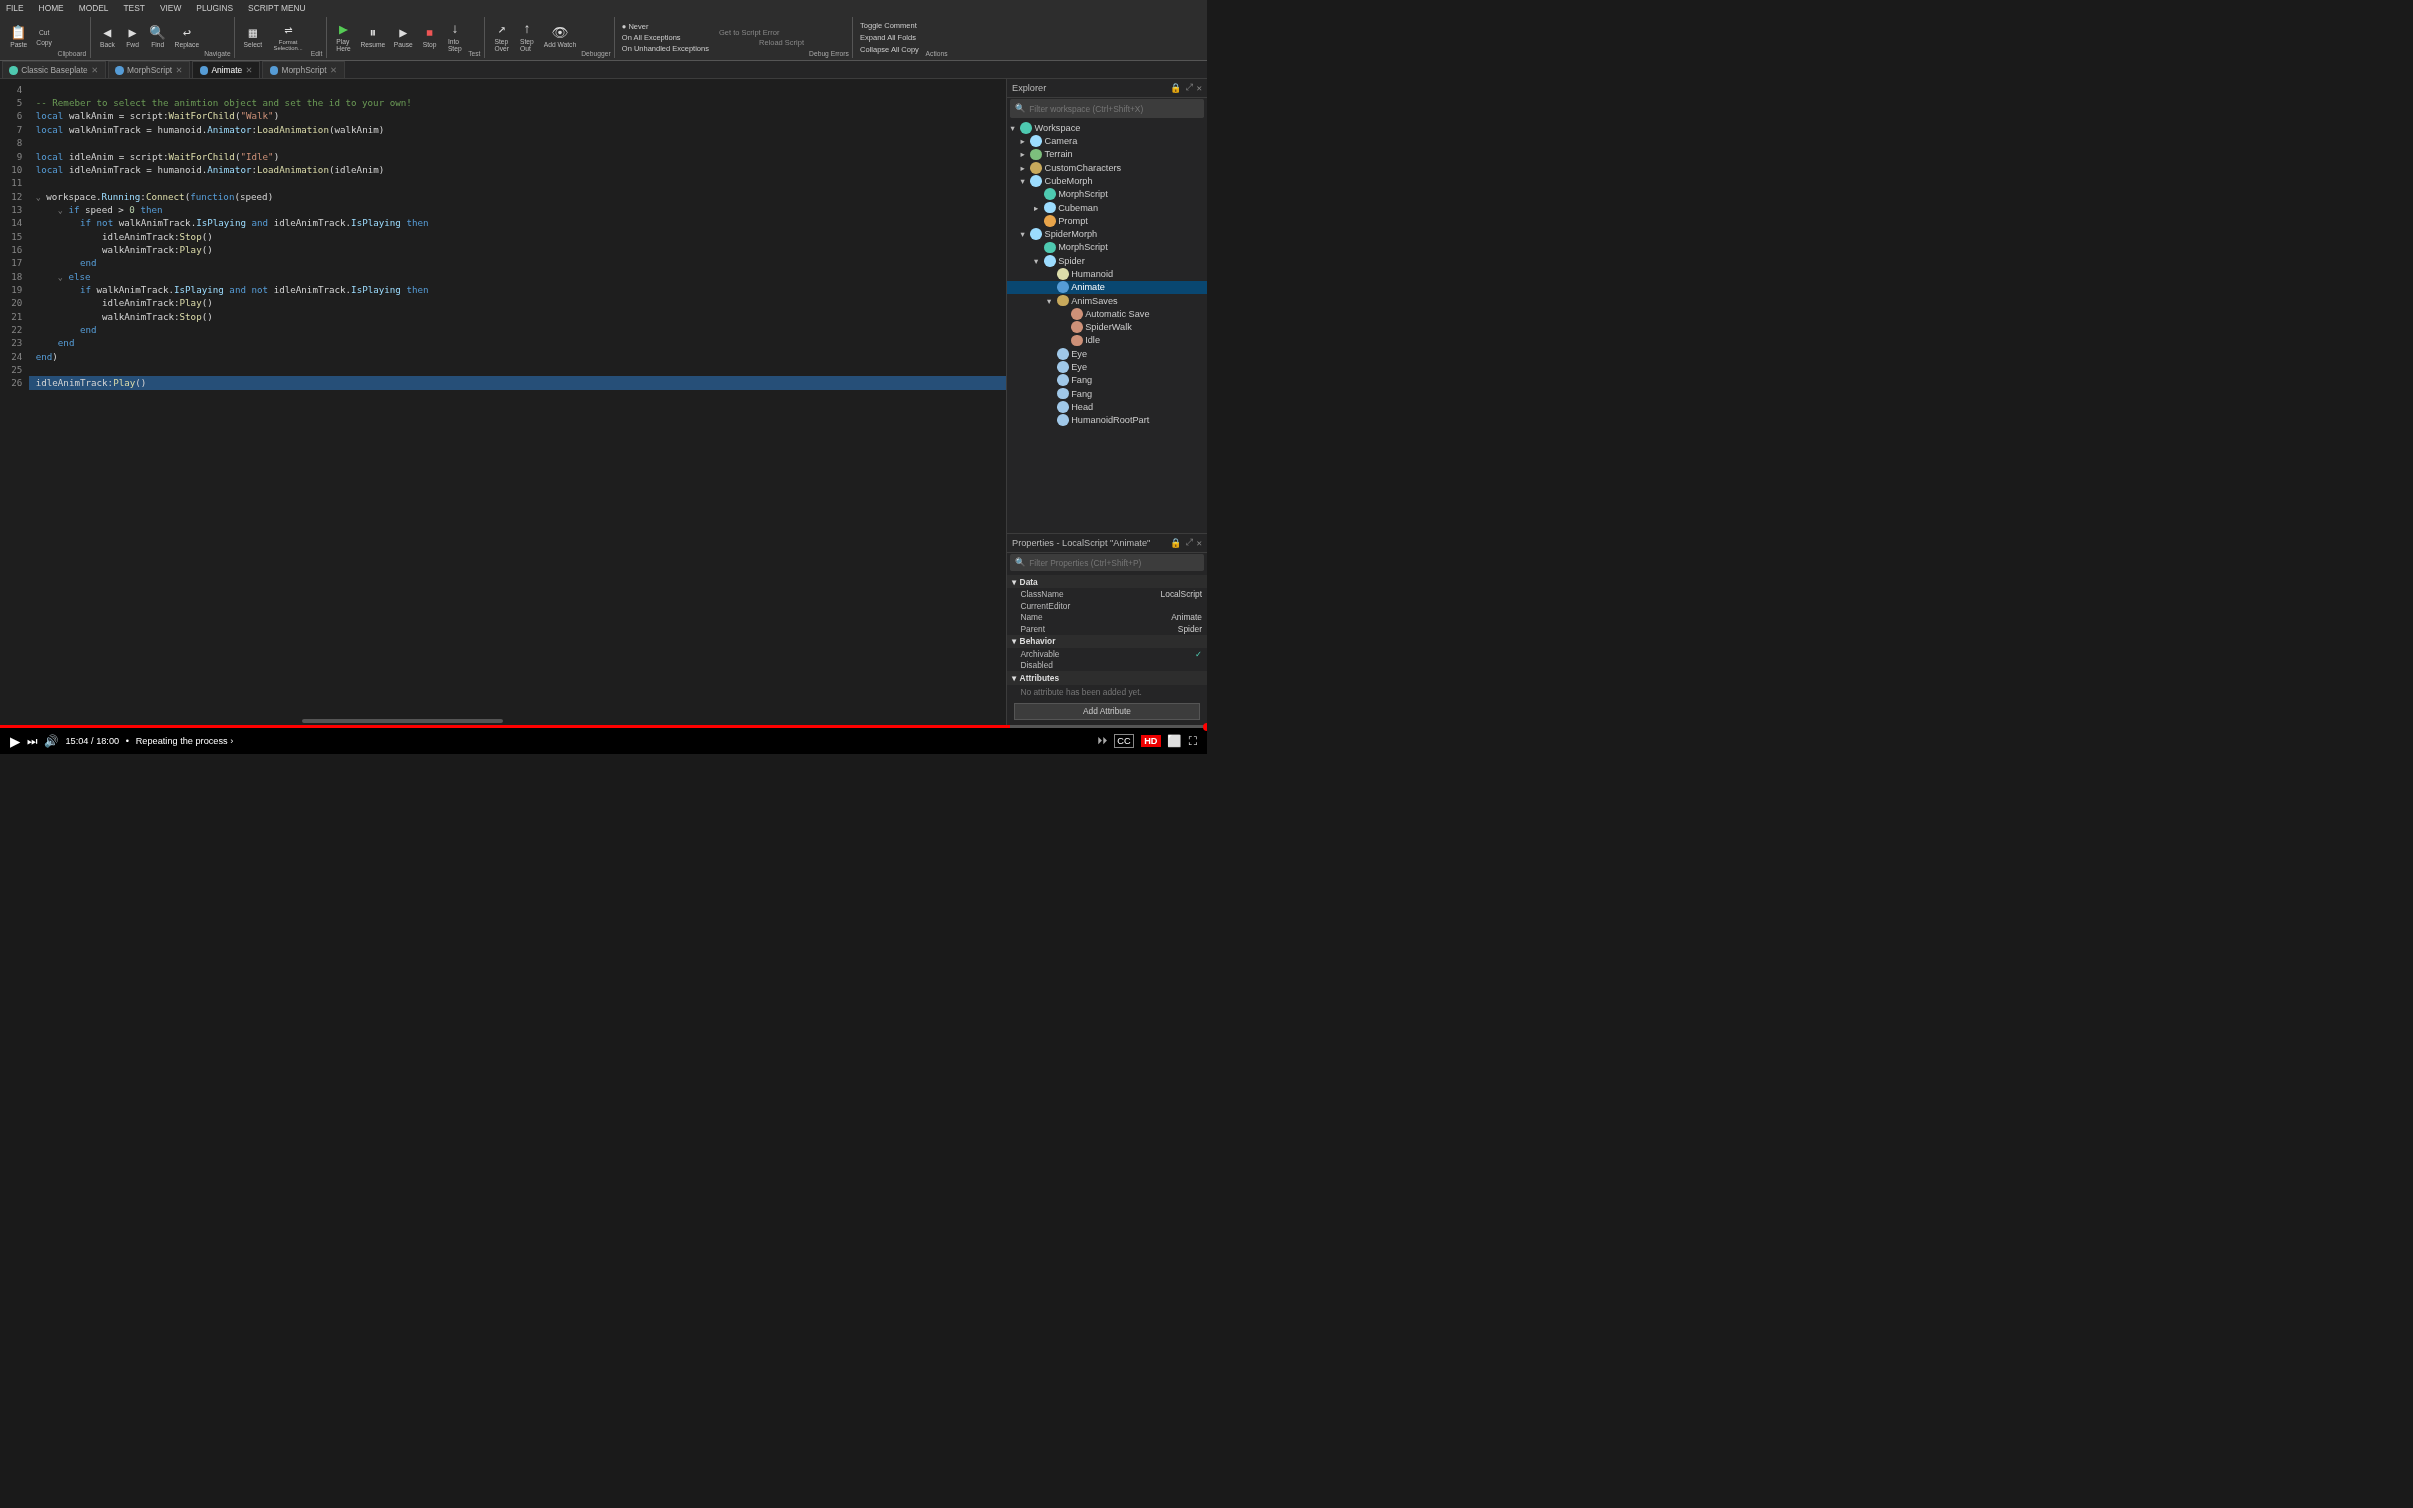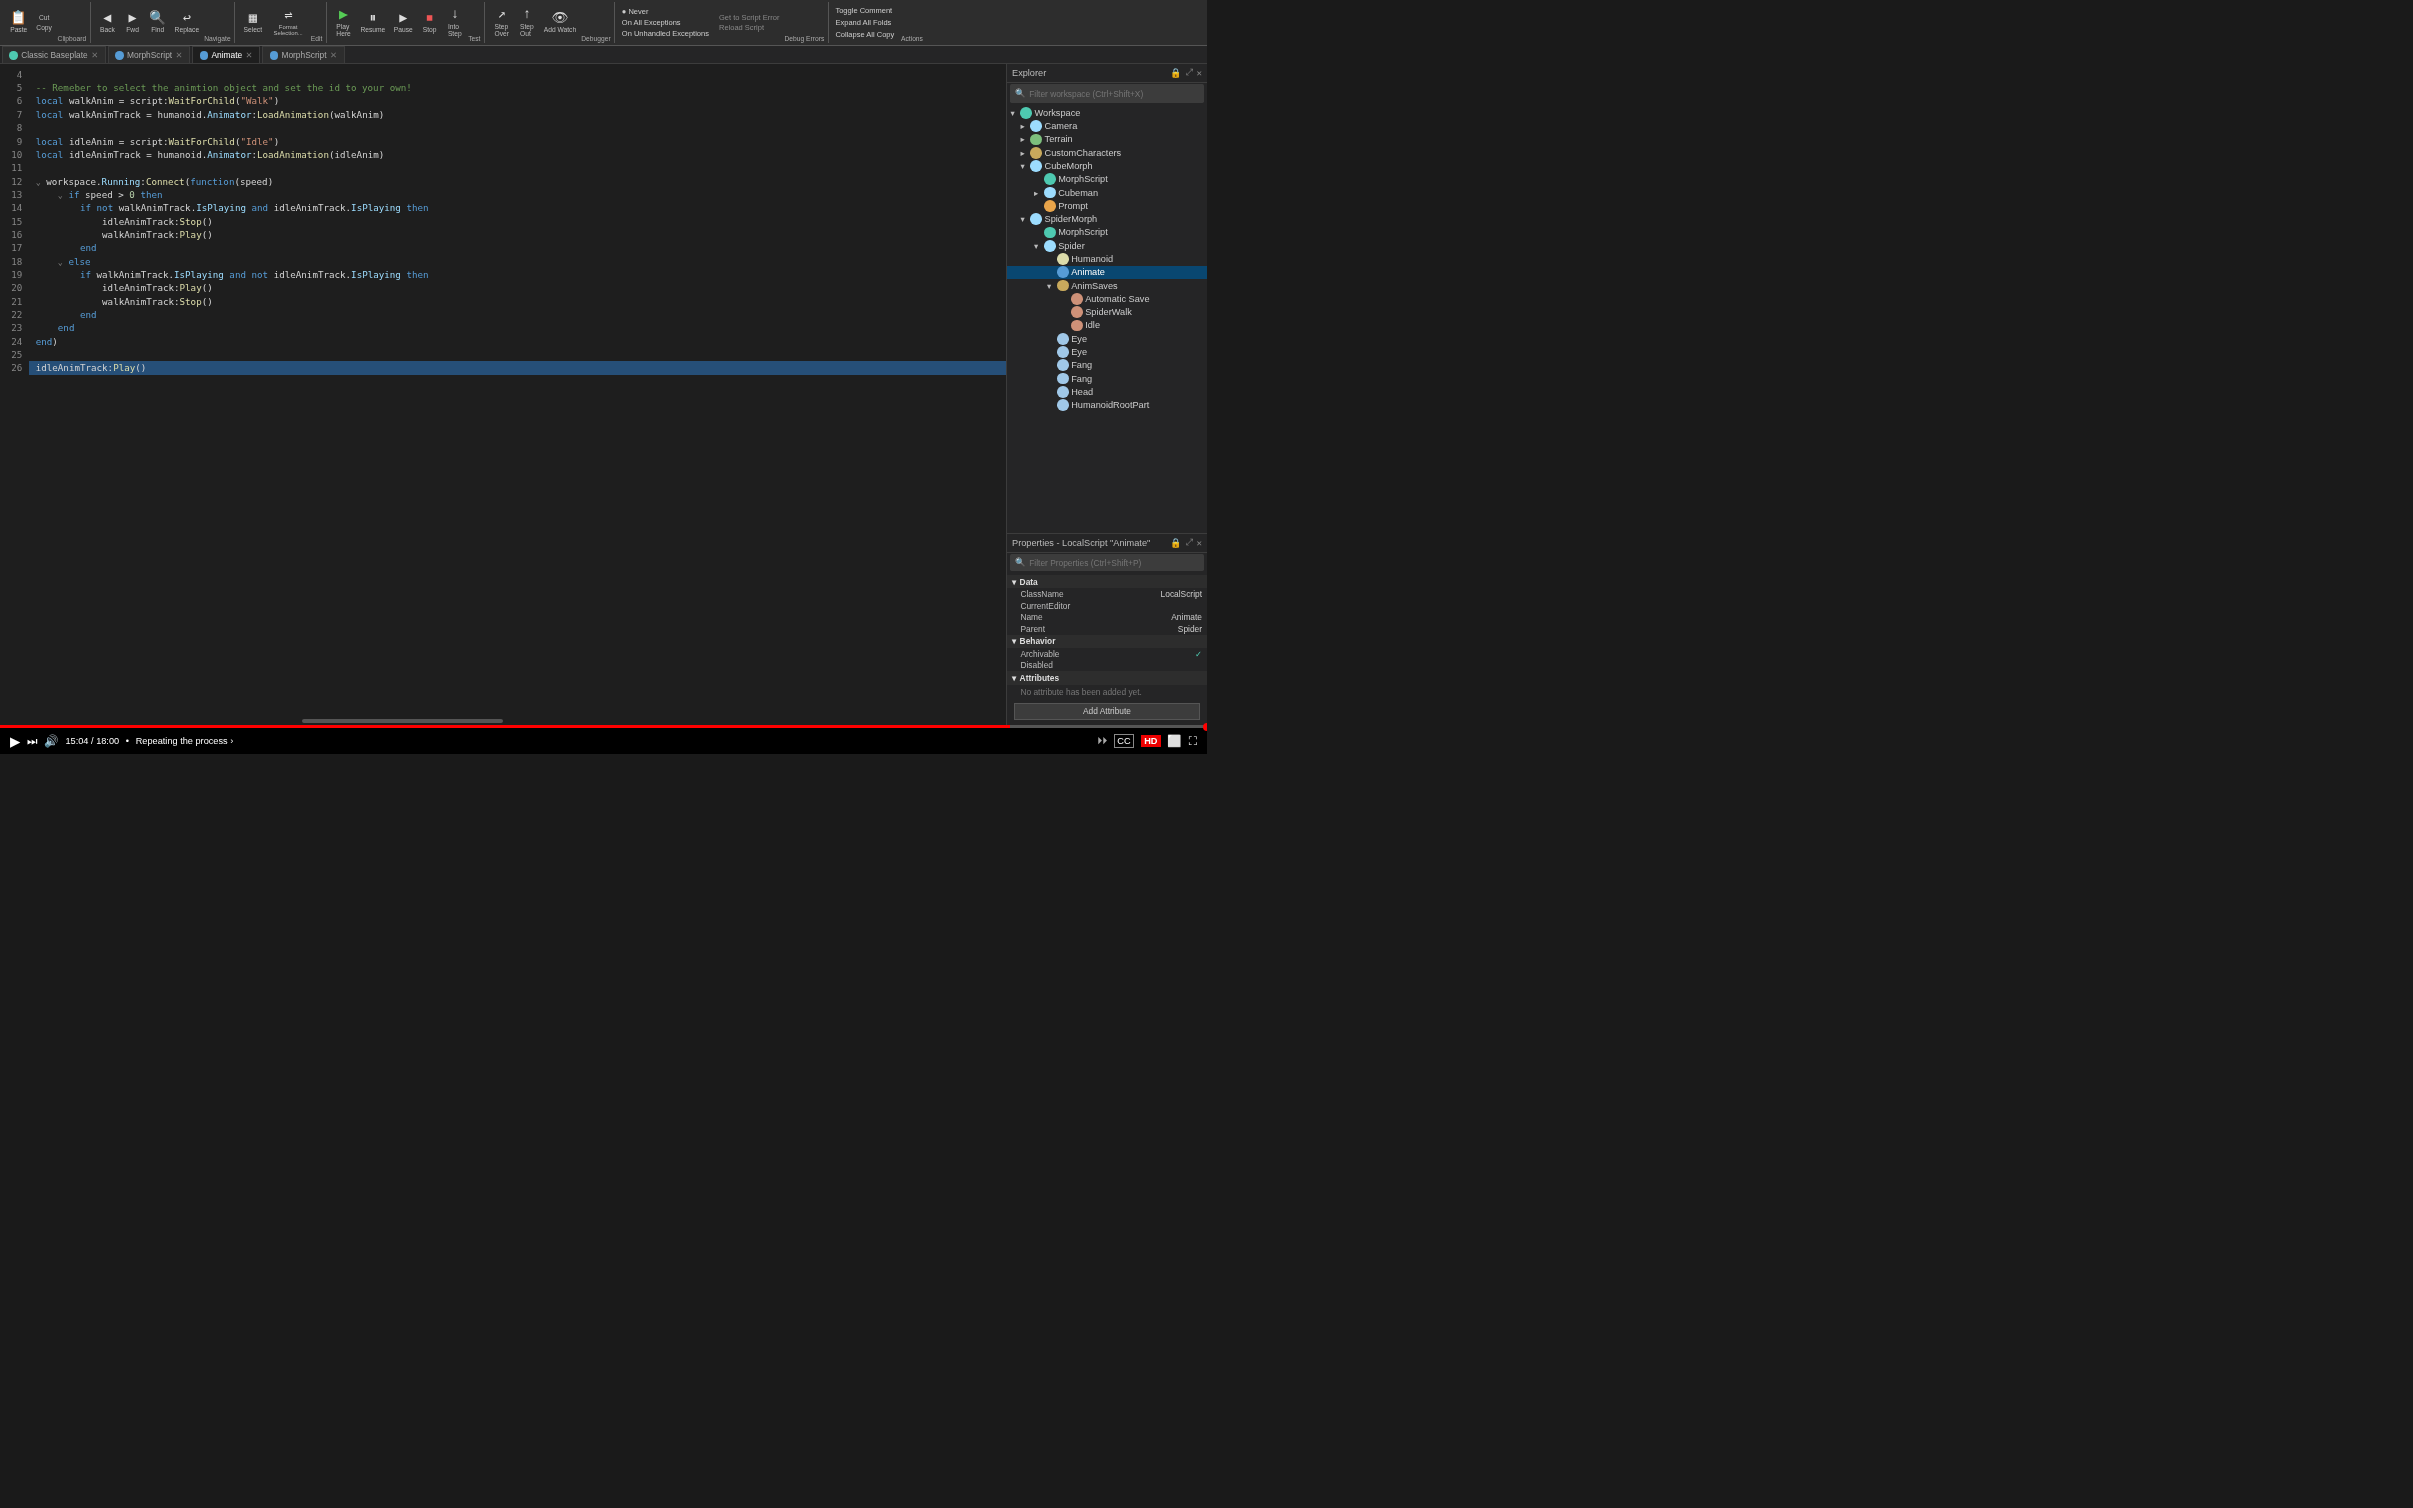--- a/index.html
+++ b/index.html
@@ -104,20 +104,29 @@
     .ctrl-spacer { flex: 1; }
     .ctrl-right { display: flex; align-items: center; gap: 6.7px; }
   </style>
 </head>
 <body>
 
 <div class="video-container">
   <div class="ide-area">
 
 
+    <div class="menu-bar">
+      <span class="menu-item">FILE</span>
+      <span class="menu-item">HOME</span>
+      <span class="menu-item">MODEL</span>
+      <span class="menu-item">TEST</span>
+      <span class="menu-item">VIEW</span>
+      <span class="menu-item">PLUGINS</span>
+      <span class="menu-item">SCRIPT MENU</span>
+    </div>
 
     <div class="toolbar">
 
       <div class="toolbar-group">
         <div class="toolbar-btn">
           <div class="toolbar-btn-icon">📋</div>
           <div class="toolbar-btn-label">Paste</div>
         </div>
         <div style="display:flex;flex-direction:column;gap:0.8px">
           <div class="toolbar-btn" style="padding:0.8px 3.4px;">
@@ -203,21 +212,21 @@
       </div>
 
       <div class="toolbar-group">
         <div style="display:flex;flex-direction:column;gap:0.8px;">
           <div style="font-size:7.5px;color:#ccc;font-family:Arial;cursor:pointer;padding:0.8px 1.7px;">● <span>Never</span></div>
           <div style="font-size:7.5px;color:#ccc;font-family:Arial;cursor:pointer;padding:0.8px 1.7px;"><span>On All Exceptions</span></div>
           <div style="font-size:7.5px;color:#ccc;font-family:Arial;cursor:pointer;padding:0.8px 1.7px;"><span>On Unhandled Exceptions</span></div>
         </div>
         <div style="display:flex;flex-direction:column;gap:1.7px;justify-content:center;margin-left:6.7px;">
           <div style="font-size:7.5px;color:#888;font-family:Arial;cursor:pointer;">Get to Script Error</div>
-          <div style="font-size:7.5px;color:#888;font-family:Arial;cursor:pointer;">Reload Script</div>
+          <div style="font-size:7.5px;color:#888;font-family:Arial;cursor:pointer;margin-left:40px;">Reload Script</div>
         </div>
         <div style="font-size:6.7px;color:#aaa;font-family:Arial;align-self:flex-end;padding-bottom:1.7px;margin-left:3.4px;">Debug Errors</div>
       </div>
 
       <div class="toolbar-group">
         <div style="display:flex;flex-direction:column;gap:1.7px;justify-content:center;">
           <div style="font-size:7.5px;color:#ccc;font-family:Arial;cursor:pointer;padding:0.8px 1.7px;">Toggle Comment</div>
           <div style="font-size:7.5px;color:#ccc;font-family:Arial;cursor:pointer;padding:0.8px 1.7px;">Expand All Folds</div>
           <div style="font-size:7.5px;color:#ccc;font-family:Arial;cursor:pointer;padding:0.8px 1.7px;">Collapse All Copy</div>
         </div>

